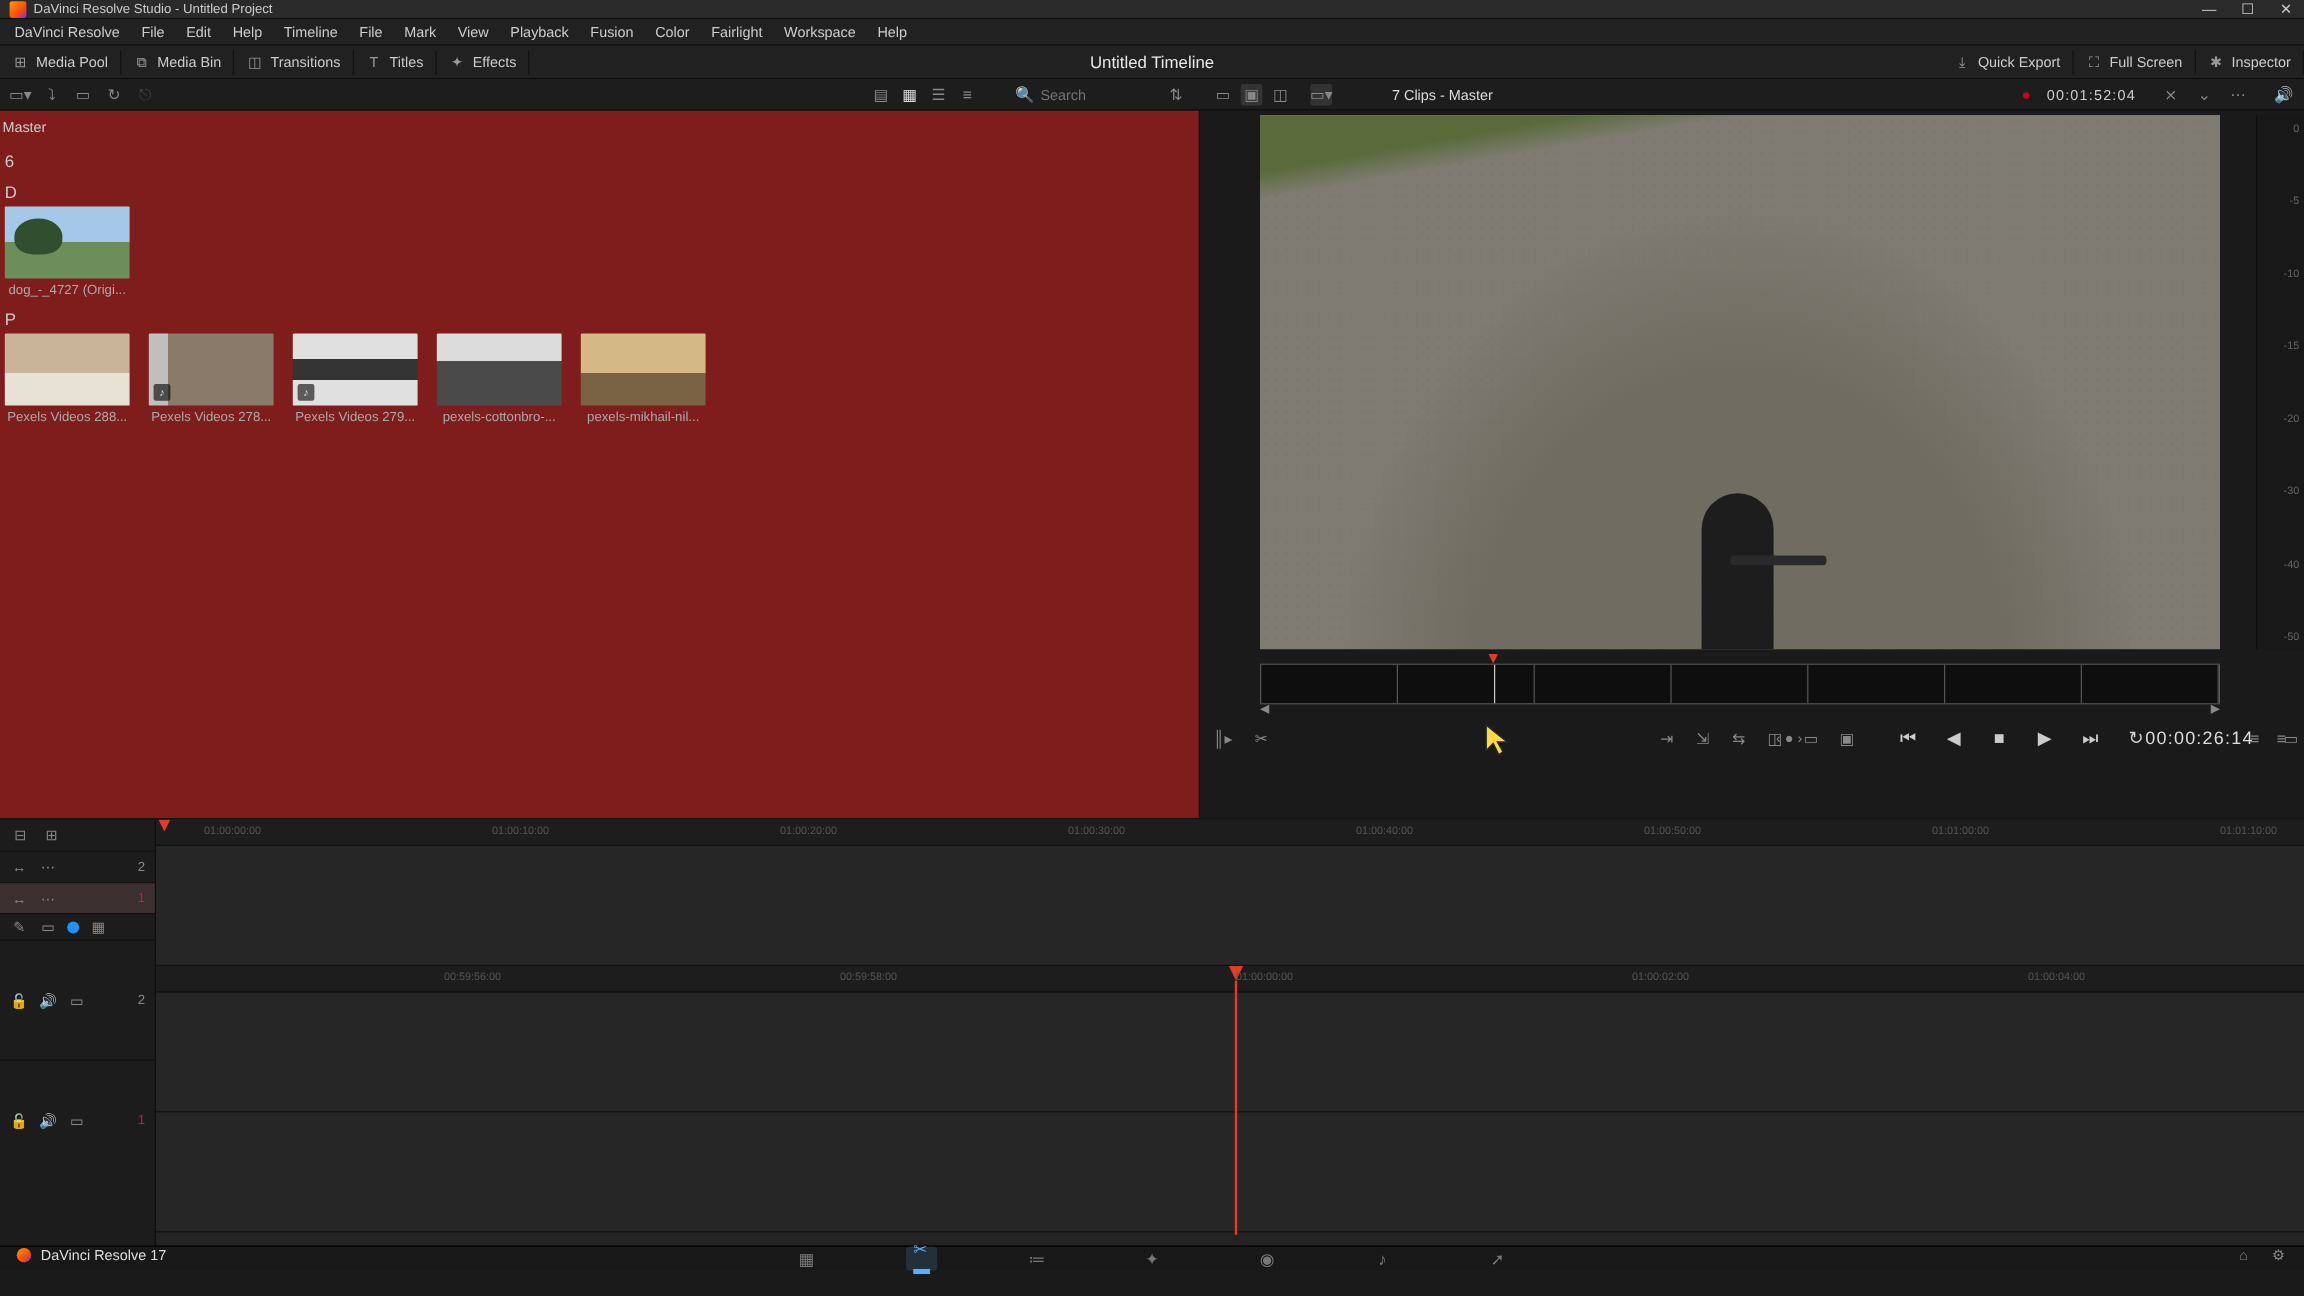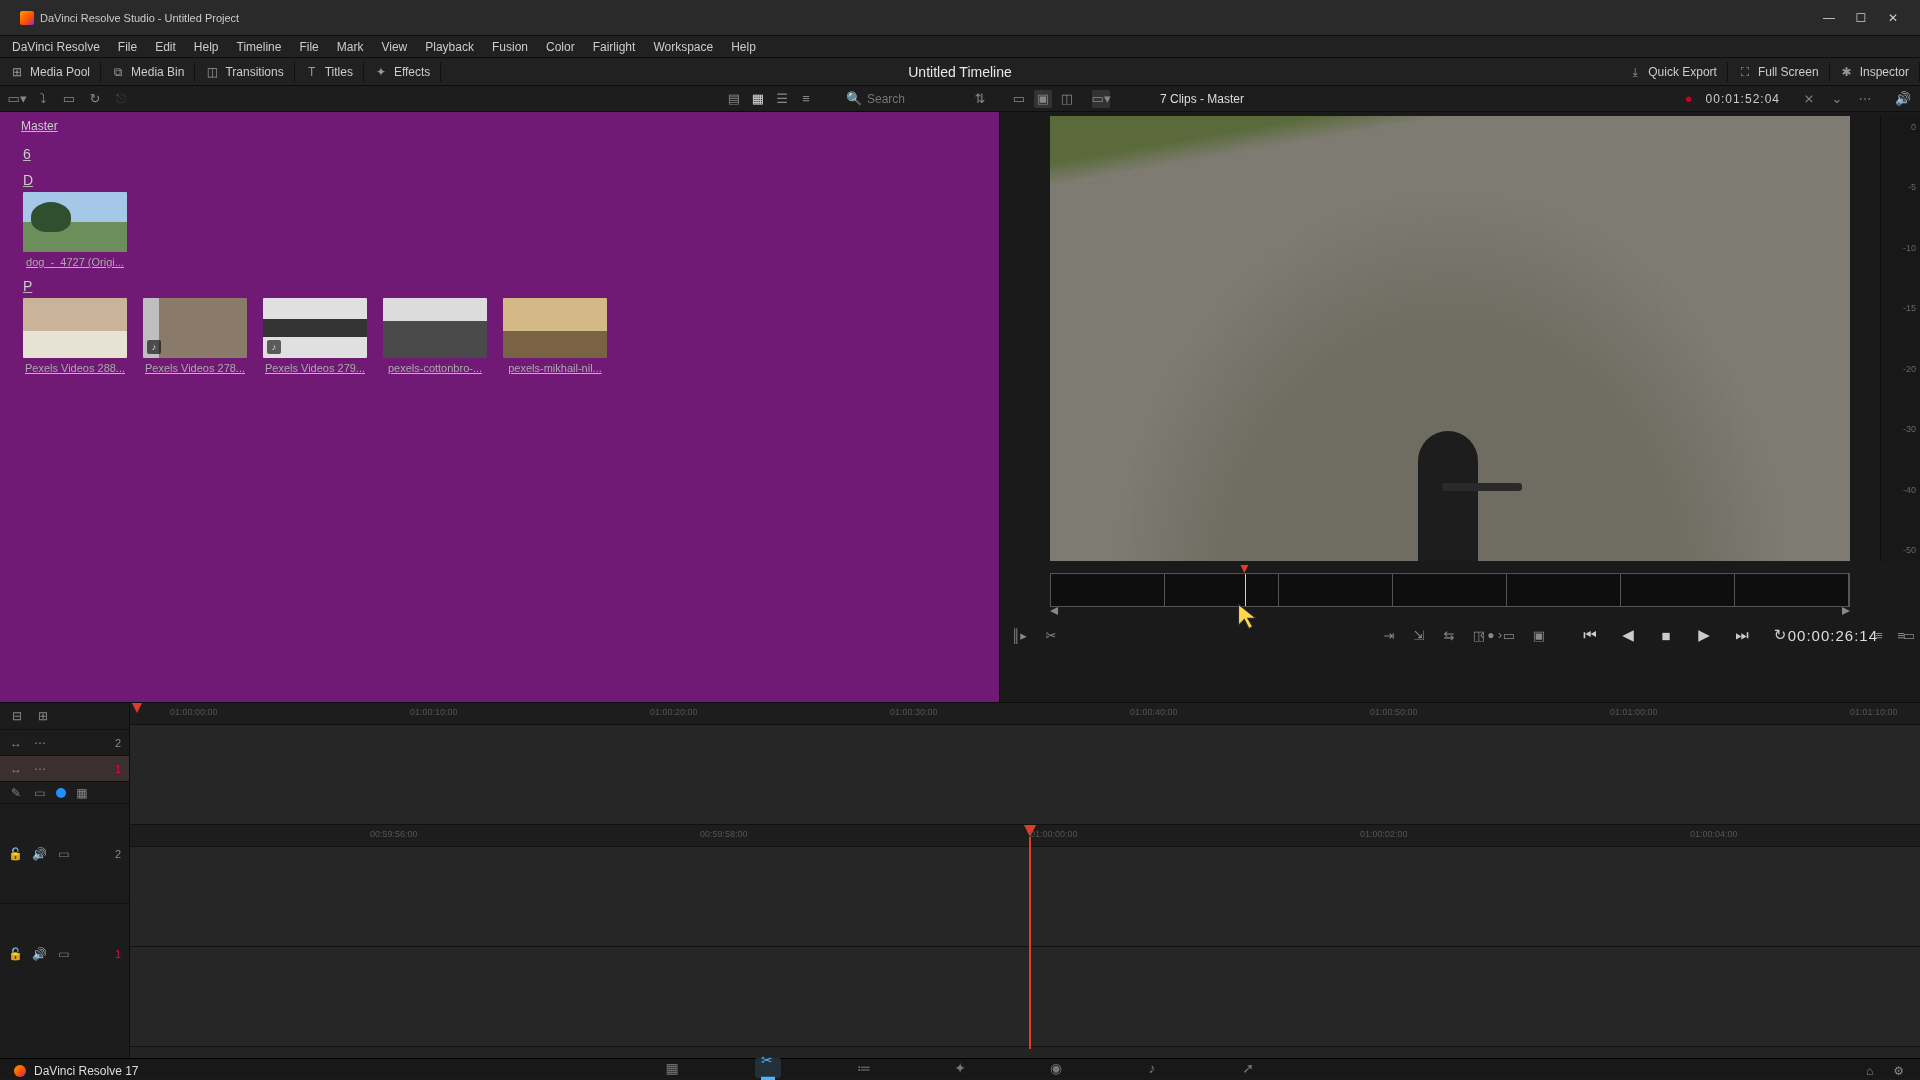--- a/index.html
+++ b/index.html
@@ -1,19 +1,19 @@
 <!DOCTYPE html>
 <html><head>
 <meta charset="utf-8">
 <style>
 * { margin: 0; padding: 0; box-sizing: border-box; font-family: -apple-system, "Segoe UI", Arial, sans-serif; user-select: none; }
 html, body { width: 1920px; height: 1080px; background: #1a1a1a; color: #b8b8b8; overflow: hidden; font-size: 12px; }
 
 
-.title-bar { height: 36px; background: #2a2a2a; display: flex; align-items: center; padding: 0 20px; border-bottom: 1px solid #0d0d0d; }
+.title-bar { height: 16px; background: #2a2a2a; display: flex; align-items: center; padding: 0 8px; border-bottom: 1px solid #0d0d0d; }
 .title-bar .app-icon { width: 14px; height: 14px; background: linear-gradient(135deg,#ff9a00,#ff4d00 60%, #8a2be2); border-radius: 2px; margin-right: 6px; }
 .title-bar .title-text { font-size: 11px; color: #ccc; }
 .title-bar .win-ctrls { margin-left: auto; display: flex; gap: 18px; }
 .title-bar .win-ctrls span { width: 14px; height: 14px; display: flex; align-items: center; justify-content: center; font-size: 12px; color: #ccc; }
 
 
 .menu-bar { height: 22px; background: #212121; display: flex; align-items: center; padding: 0 4px; gap: 2px; border-bottom: 1px solid #0d0d0d; }
 .menu-bar span { padding: 2px 8px; font-size: 12px; color: #ccc; }
 
 
@@ -32,21 +32,21 @@
 .tool-row .search-wrap input { background: transparent; border: none; outline: none; color: #8b5cf6; font-size: 12px; width: 80px; }
 .tool-row .viewer-icons { position: absolute; left: 1010px; display: flex; gap: 6px; align-items: center; }
 .tool-row .viewer-icons .ico.active { background: #333; border-radius: 2px; }
 .tool-row .right-icons { position: absolute; right: 8px; display: flex; gap: 10px; align-items: center; }
 .tool-row .clips-info { position: absolute; left: 50%; transform: translateX(200px); display: flex; width: 620px; justify-content: space-between; align-items: center; }
 .tool-row .clips-master { font-size: 12px; color: #ddd; font-weight: 500; }
 .tool-row .timecode-head { font-size: 12px; color: #ccc; letter-spacing: 1px; }
 
 
 .content { display: flex; height: 590px; }
-.media-pool { width: 1000px; background: #701a75; border-right: 1px solid #0d0d0d; overflow-y: auto; padding: 4px 21px; text-decoration: underline; }
+.media-pool { width: 1000px; background: #7f1d1d; border-right: 1px solid #0d0d0d; overflow-y: auto; padding: 4px 2px; }
 .media-pool .bin-header { height: 20px; display: flex; align-items: center; font-size: 12px; color: #ccc; margin-bottom: 4px; }
 .media-pool .group-letter { font-size: 14px; color: #ccc; margin-top: 10px; margin-bottom: 4px; padding-left: 2px; }
 .media-pool .thumb-row { display: flex; gap: 16px; flex-wrap: wrap; padding-left: 2px; }
 .media-pool .thumb-item { width: 104px; }
 .media-pool .thumb { width: 104px; height: 60px; background: #555; border-radius: 1px; position: relative; overflow: hidden; }
 .media-pool .thumb.selected { outline: 2px solid #e64b3c; }
 .media-pool .thumb-label { font-size: 11px; color: #aaa; margin-top: 4px; text-align: center; white-space: nowrap; overflow: hidden; text-overflow: ellipsis; }
 .media-pool .thumb .overlay-ico { position: absolute; left: 4px; bottom: 4px; width: 14px; height: 14px; background: rgba(0,0,0,.6); border-radius: 2px; color: #ddd; font-size: 9px; display: flex; align-items: center; justify-content: center; }
 
 
@@ -120,21 +120,21 @@
 .tl-body .ruler-lower { height: 22px; background: #1d1d1d; border-bottom: 1px solid #111; position: relative; }
 .tl-body .ruler-lower .tick { position: absolute; top: 4px; font-size: 9px; color: #555; }
 .tl-body .playhead-lower { position: absolute; left: 900px; top: 0; }
 .tl-body .playhead-lower .head { width: 12px; height: 12px; background: #e03c2a; clip-path: polygon(0 0,100% 0,50% 100%); margin-left: -6px; }
 .tl-body .playhead-lower .line { width: 2px; background: #e03c2a; height: 212px; margin-left: -1px; }
 
 .tl-body .audio-rows { background: #262626; }
 .tl-body .audio-rows .arow { height: 100px; border-bottom: 1px solid #111; }
 
 
-.page-bar { height: 20px; background: #181818; border-top: 1px solid #000; display: flex; align-items: flex-end; position: relative; }
+.page-bar { height: 20px; background: #181818; border-top: 1px solid #000; display: flex; align-items: flex-start; position: relative; }
 .page-bar .app-label { display: flex; align-items: center; gap: 8px; padding: 0 14px; font-size: 12px; color: #ddd; }
 .page-bar .app-label .dot { width: 12px; height: 12px; border-radius: 50%; background: linear-gradient(135deg,#ff9a00,#ff4d00 60%,#8a2be2); }
 .page-bar .pages { position: absolute; left: 50%; transform: translateX(-50%); display: flex; gap: 70px; align-items: center; }
 .page-bar .pages .pg { width: 26px; height: 20px; color: #777; display: flex; align-items: center; justify-content: center; font-size: 14px; }
 .page-bar .pages .pg.active { color: #4db5ff; background: #243038; border-radius: 3px; padding: 2px 8px; }
 .page-bar .right { margin-left: auto; display: flex; gap: 20px; padding-right: 16px; color: #888; }
 
 </style>
 </head>
 <body>

